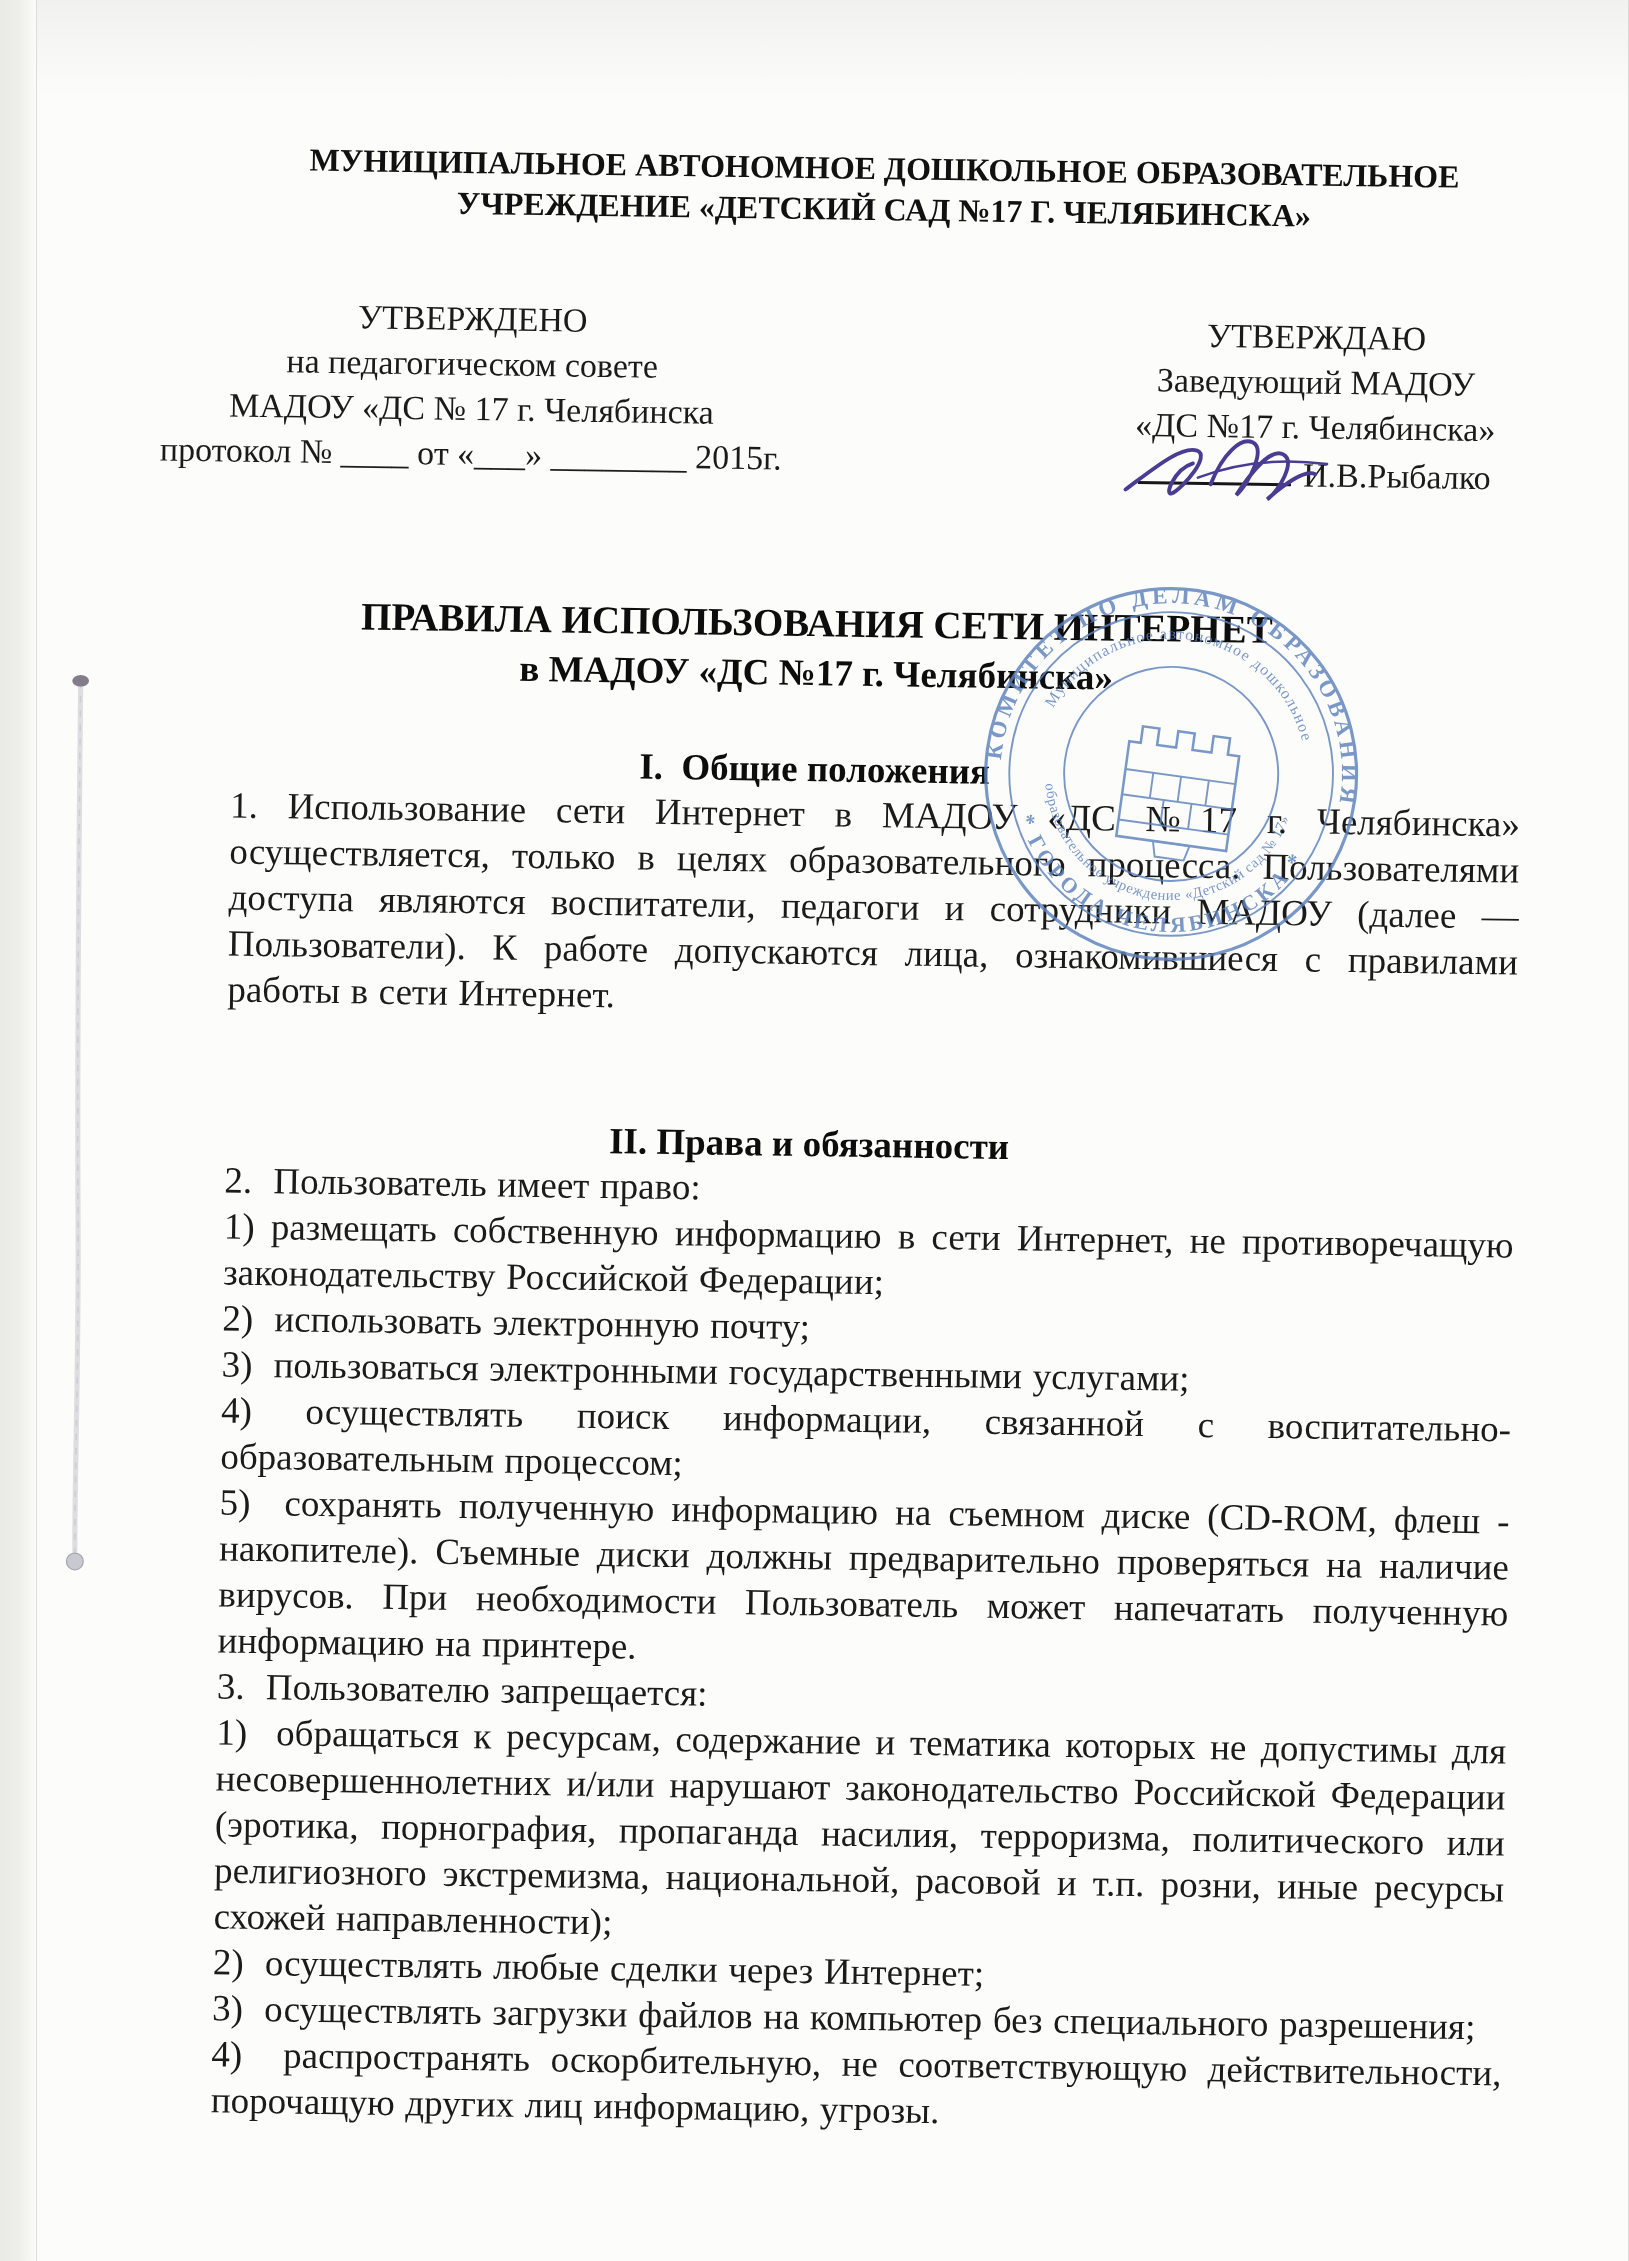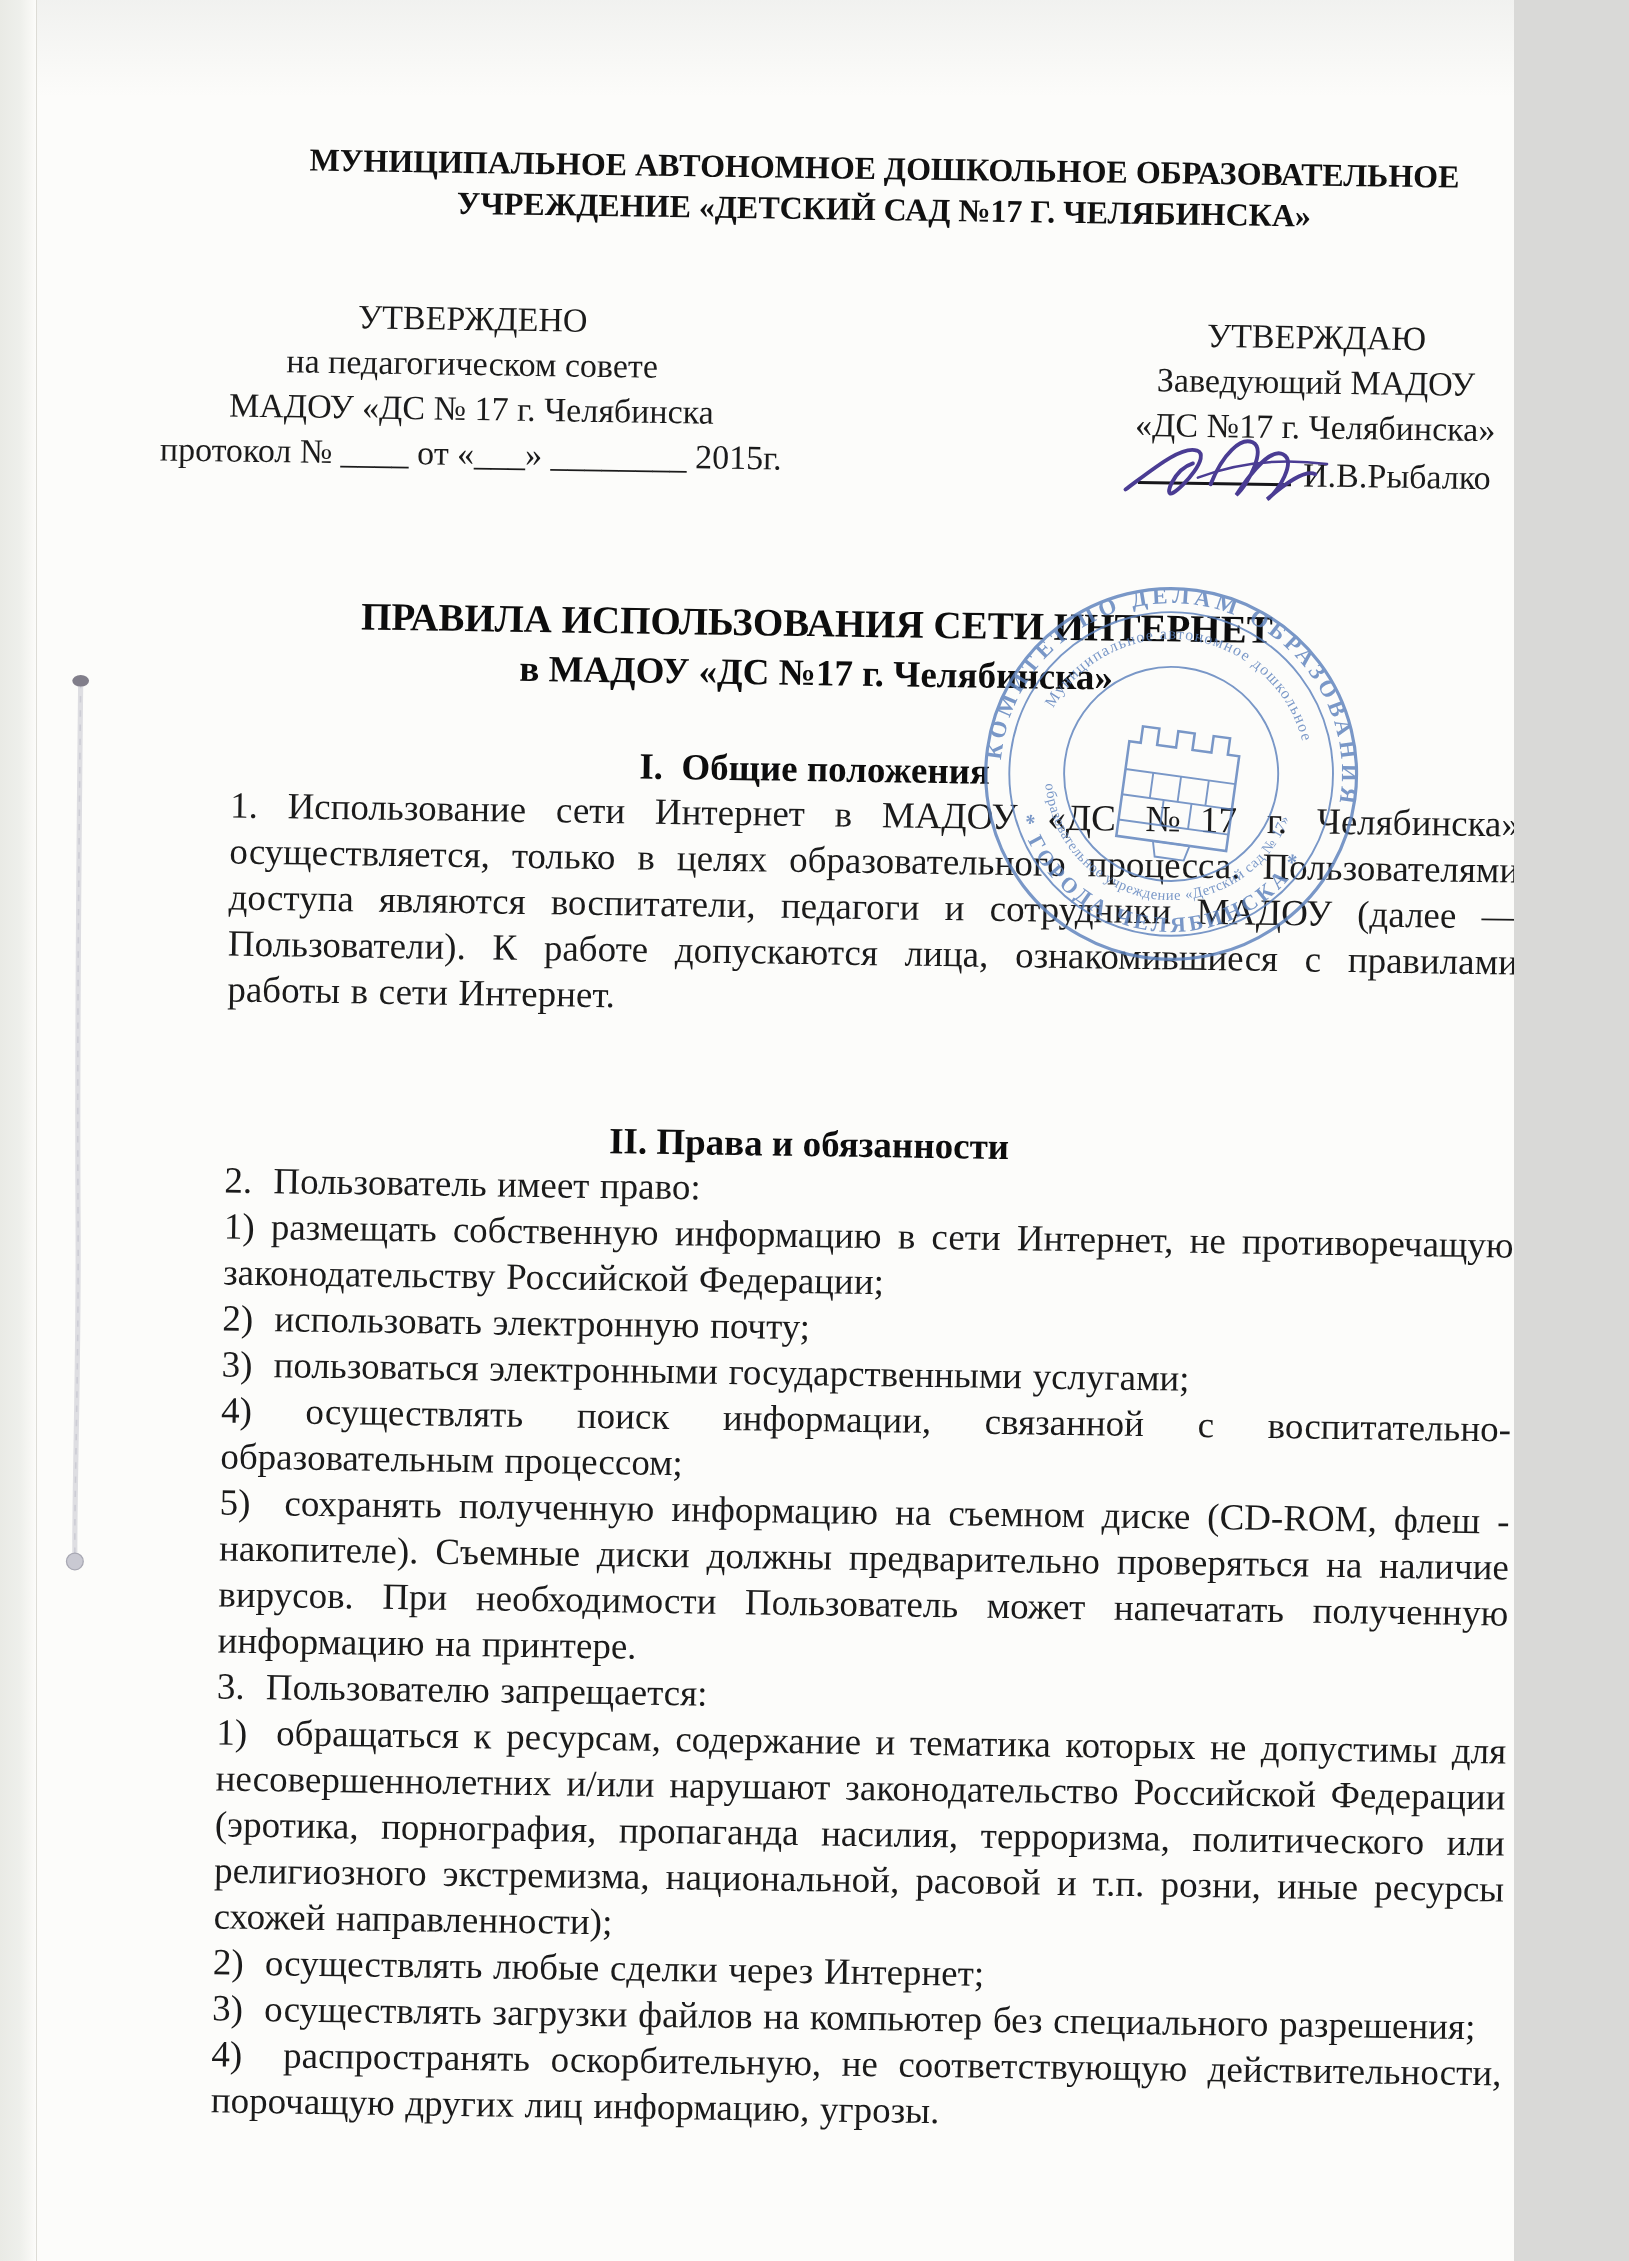--- a/index.html
+++ b/index.html
@@ -1,16 +1,16 @@
 <!DOCTYPE html>
 <html lang="ru" style="font-size:10.3px"><head>
 <meta charset="utf-8">
 <style>
   html,body{margin:0;padding:0;background:#d9d9d7;}
-  .scan{position:relative;width:1514px;height:2261px;background:#fcfcfa;overflow:hidden;
+  .scan{position:relative;width:1628px;height:2261px;background:#fcfcfa;overflow:hidden;
         font-family:"Liberation Serif","DejaVu Serif",serif;color:#1b1b1b;}
   
   .edge-strip{position:absolute;left:0;top:0;width:36px;height:2261px;
       background:linear-gradient(to right,#e9eae5 0%,#eeefeb 55%,#f7f7f4 85%,#fcfcfa 100%);
       border-right:1.3px solid #dddcd6;z-index:5;}
   .top-wash{position:absolute;left:0;top:0;width:1630px;height:97px;
       background:linear-gradient(to bottom,rgba(196,198,196,0.20),rgba(196,198,196,0));z-index:4;}
   
   .sheet{position:absolute;left:0;top:0;width:1630px;height:2261px;
       transform:rotate(0.85deg);transform-origin:0 0;z-index:2;}

